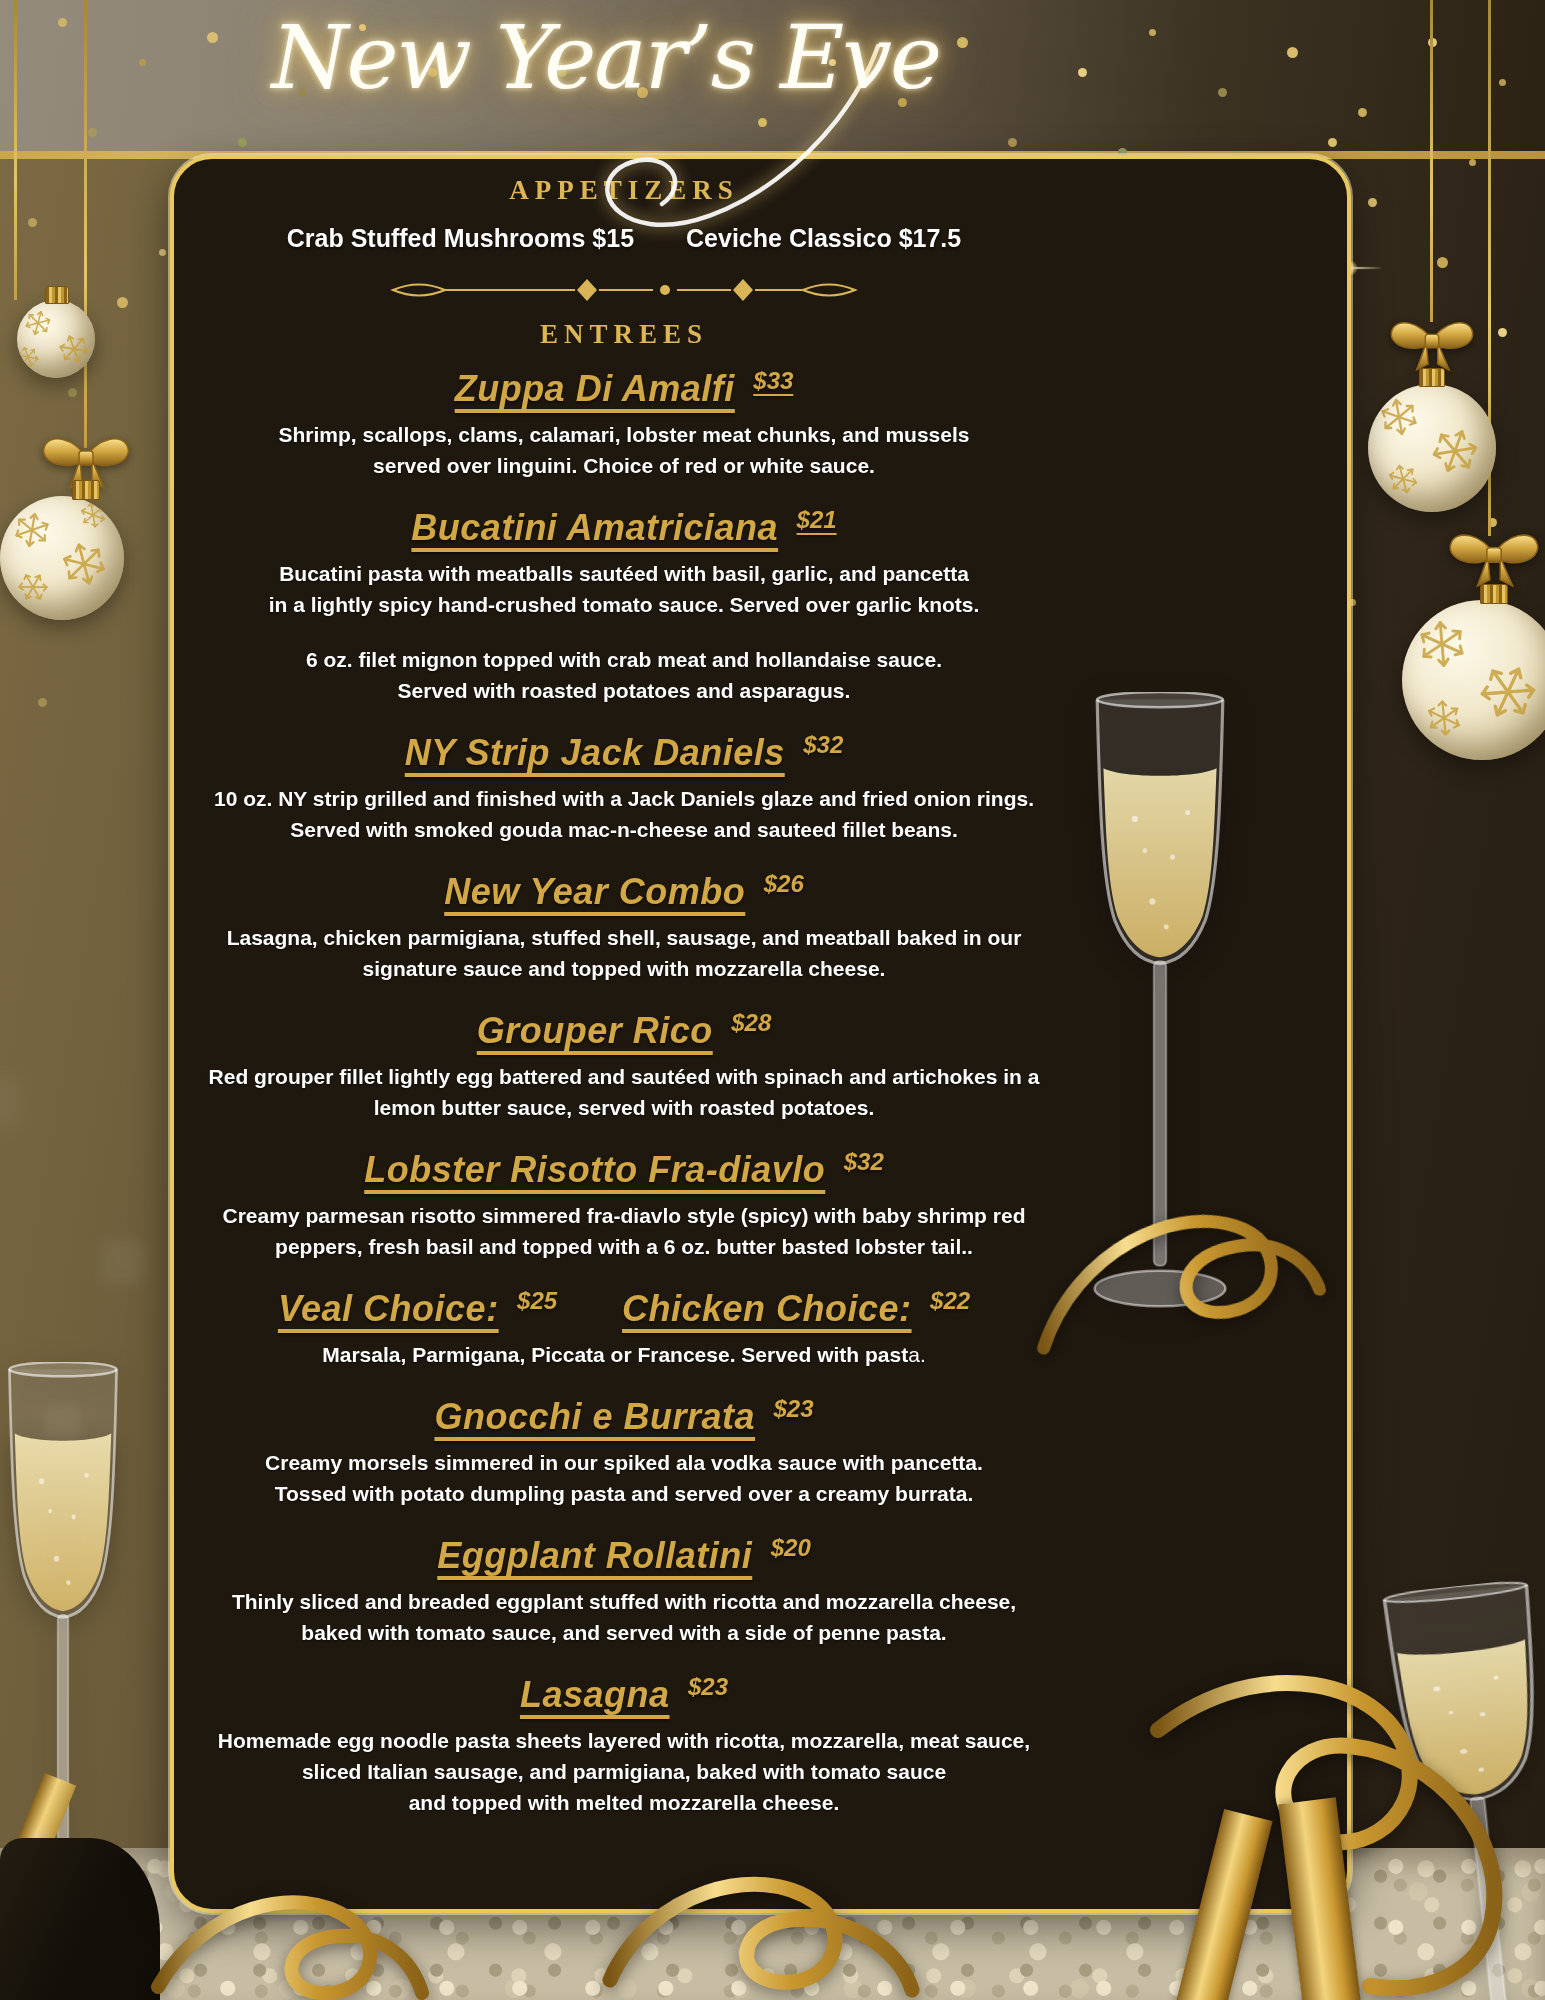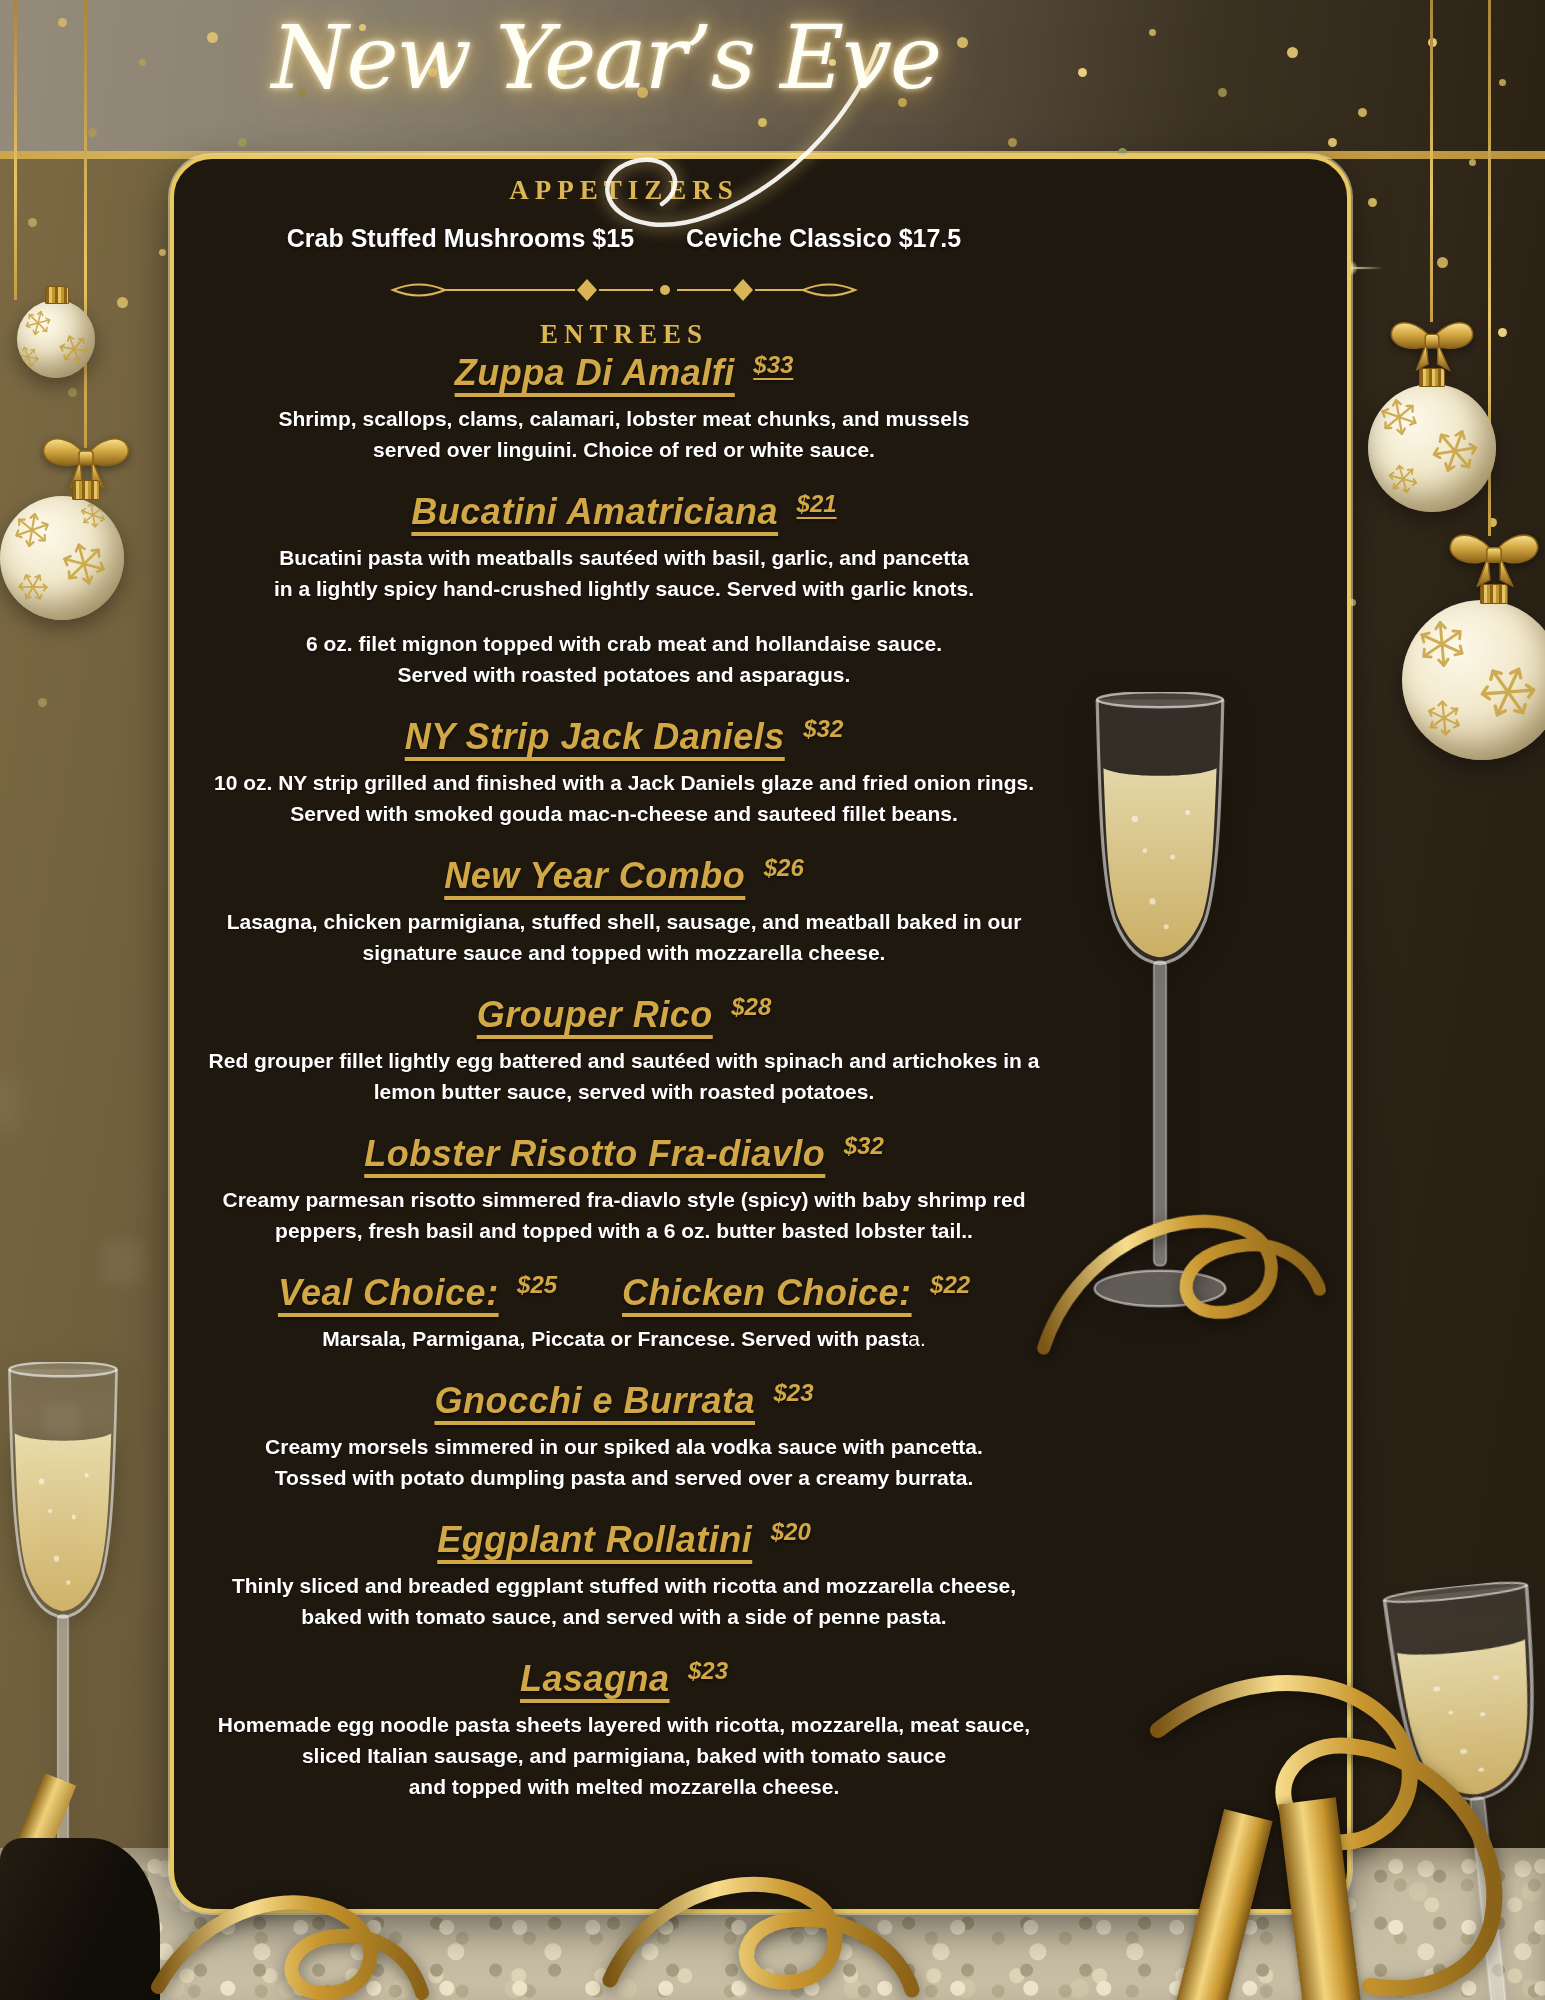--- a/index.html
+++ b/index.html
@@ -66,21 +66,21 @@
     background:#1f180f;border:4px solid #e9c95e;border-radius:42px;
     box-shadow:0 0 0 2px rgba(250,240,195,.5),0 14px 40px rgba(0,0,0,.45);overflow:hidden;}
   .menu-content{width:880px;margin-left:10px;padding-top:16px;text-align:center;}
 
   .sec-head{font-family:"Liberation Serif","DejaVu Serif",serif;font-weight:600;
     color:#dcb654;font-size:27px;letter-spacing:6px;}
   .apps-row{margin-top:18px;display:flex;justify-content:center;gap:52px;
     color:#fff;font-size:25px;font-weight:700;text-shadow:0 2px 3px rgba(0,0,0,.55);}
   .divider{margin:24px auto 16px;display:block;}
   .entrees-head{margin-top:4px;}
-  .entree-list{}
+  .entree-list{margin-top:16px;}
 
   .entree{margin-bottom:24px;}
   .head{line-height:46px;}
   .iname{font-style:italic;font-weight:700;font-size:36px;color:#d2a745;letter-spacing:.5px;
     text-decoration:underline;text-decoration-thickness:3.5px;text-underline-offset:8px;
     text-decoration-skip-ink:none;text-shadow:0 2px 3px rgba(0,0,0,.5);}
   .iprice{font-style:italic;font-weight:700;font-size:24px;color:#d2a745;
     position:relative;top:-12px;margin-left:14px;display:inline-block;
     text-shadow:0 2px 3px rgba(0,0,0,.5);}
   .iprice.u{text-decoration:underline;text-decoration-thickness:2px;text-underline-offset:5px;}
@@ -299,21 +299,21 @@
           <div class="dline">Shrimp, scallops, clams, calamari, lobster meat chunks, and mussels</div>
           <div class="dline">served over linguini. Choice of red or white sauce.</div>
         </div>
 
         <div class="entree">
           <div class="head">
             <span class="iname">Bucatini Amatriciana</span>
             <span class="iprice u">$21</span>
           </div>
           <div class="dline">Bucatini pasta with meatballs sautéed with basil, garlic, and pancetta</div>
-          <div class="dline">in a lightly spicy hand-crushed lightly sauce. Served with garlic knots.</div>
+          <div class="dline">in a lightly spicy hand-crushed tomato sauce. Served over garlic knots.</div>
         </div>
 
         <div class="entree">
           <div class="dline">6 oz. filet mignon topped with crab meat and hollandaise sauce.</div>
           <div class="dline">Served with roasted potatoes and asparagus.</div>
         </div>
 
         <div class="entree">
           <div class="head">
             <span class="iname">NY Strip Jack Daniels</span>

